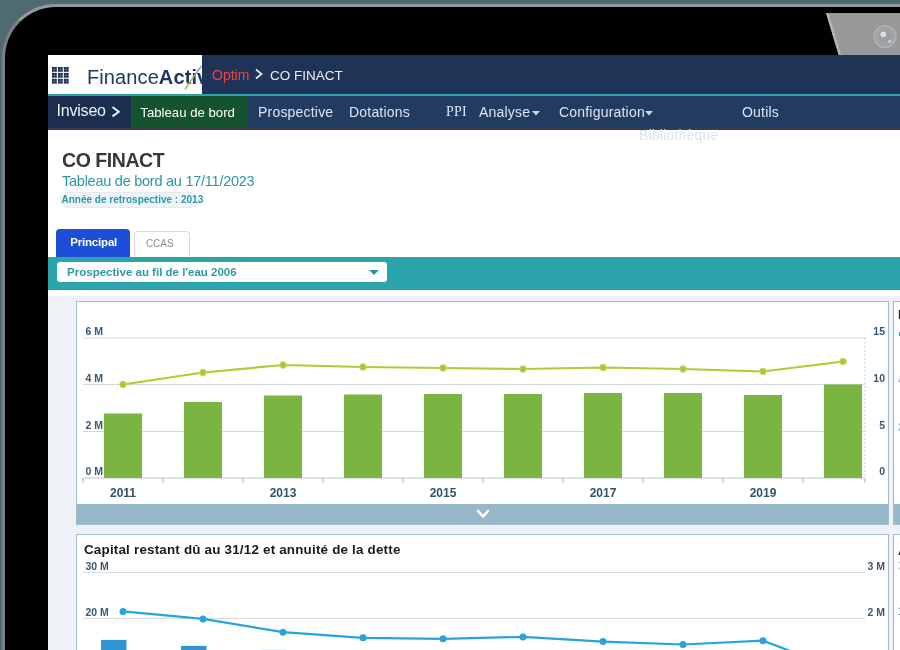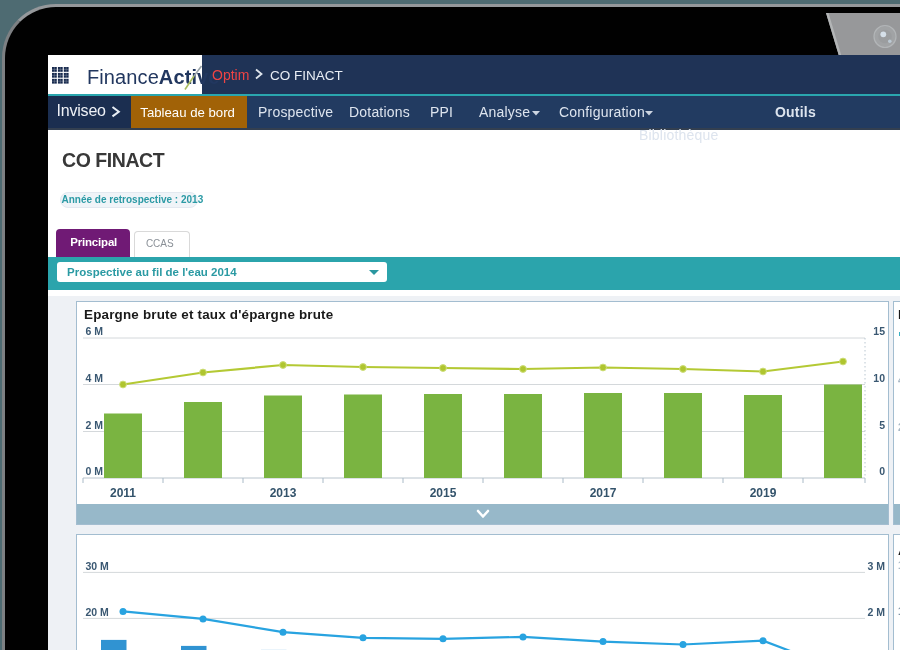--- a/index.html
+++ b/index.html
@@ -12,30 +12,30 @@
   #hdr{position:absolute;left:0;top:0;width:852px;height:38.5px;background:#1f3356;}
   #logobox{position:absolute;left:0;top:0;width:154px;height:38.5px;background:#ffffff;}
   #logotxt{position:absolute;left:39px;top:11px;font-size:20px;color:#22375f;letter-spacing:0.1px;}
   #optim{position:absolute;left:164px;top:12px;font-size:14px;color:#ef4444;}
   #cofinact-bc{position:absolute;left:222px;top:12.5px;font-size:13.5px;color:#e9eef5;letter-spacing:0px;}
   #tealline{position:absolute;left:0;top:38.5px;width:852px;height:2px;background:#2aa6ae;}
   
   #navband{position:absolute;left:0;top:40.5px;width:852px;height:32.5px;background:#223b61;border-bottom:2.5px solid #333f50;}
   #inviseo{position:absolute;left:0;top:40.5px;width:83.3px;height:32.5px;background:#1b2e50;color:#eef1f6;}
   #inviseo span{position:absolute;left:8.5px;top:6px;font-size:16px;letter-spacing:-0.2px;white-space:nowrap;}
-  #navtab{position:absolute;left:83.3px;top:40.5px;width:115.5px;height:32.5px;background:#a16207;}
+  #navtab{position:absolute;left:83.3px;top:40.5px;width:115.5px;height:32.5px;background:#14532d;}
   #navtab span{position:absolute;left:9px;top:9px;font-size:13.2px;color:#fff;white-space:nowrap;}
   .navitem{position:absolute;top:49px;font-size:14px;letter-spacing:0.2px;color:#dde4ee;white-space:nowrap;}
   
   #h1{position:absolute;left:14px;top:93.5px;font-size:19.5px;font-weight:bold;color:#383838;letter-spacing:-0.45px;}
   #h2{position:absolute;left:14px;top:117.5px;font-size:14.5px;letter-spacing:-0.25px;color:#2898a4;}
   #pill{position:absolute;left:11.5px;top:136.5px;width:136px;height:14.5px;border:1px solid #e3e9f0;border-radius:8px;background:#f0f4f8;}
   #pill span{position:absolute;left:1px;top:1.5px;font-size:10px;color:#2b9aa5;white-space:nowrap;font-weight:bold;}
   
-  #tabP{position:absolute;left:8.3px;top:174px;width:73.5px;height:27.5px;background:#701a75;border-radius:4px 4px 0 0;}
+  #tabP{position:absolute;left:8.3px;top:174px;width:73.5px;height:27.5px;background:#1d4ed8;border-radius:4px 4px 0 0;}
   #tabP span{position:absolute;left:14px;top:7px;font-size:11.5px;letter-spacing:-0.2px;font-weight:bold;color:#ffffff;white-space:nowrap;}
   #tabC{position:absolute;left:85.9px;top:175.5px;width:56.6px;height:26px;background:#ffffff;border:1px solid #d9d9d9;border-bottom:none;border-radius:4px 4px 0 0;box-sizing:border-box;}
   #tabC span{position:absolute;left:11px;top:6px;font-size:10px;color:#8a9097;white-space:nowrap;}
   
   #band{position:absolute;left:0;top:201.5px;width:852px;height:33.5px;background:#2ba4ac;}
   #select{position:absolute;left:9.1px;top:206.5px;width:329.8px;height:20px;background:#ffffff;border-radius:3px;}
   #select span{position:absolute;left:10px;top:4px;font-size:11.5px;font-weight:bold;color:#2a9aa3;white-space:nowrap;}
   #selarrow{position:absolute;left:312px;top:8px;width:0;height:0;border-left:5px solid transparent;border-right:5px solid transparent;border-top:5px solid #2a97a0;}
   
   #panel{position:absolute;left:0;top:241px;width:852px;height:354px;background:#eef1f5;}
@@ -97,51 +97,51 @@
         <span>Inviseo</span>
       </div>
     <svg class="abs" style="left:63px;top:51px;" width="11" height="12">
         <polyline points="1.5,1 7.8,5.7 1.5,10.4" fill="none" stroke="#e8edf4" stroke-width="2"></polyline>
       </svg>
     <div id="navtab">
         <span>Tableau de bord</span>
       </div>
     <span class="navitem" style="left:210px;">Prospective</span>
     <span class="navitem" style="left:301px;">Dotations</span>
-    <span class="navitem" style="left:382px;">PPI</span>
+    <span class="navitem" style="left:398px;font-family:Liberation Serif, serif;">PPI</span>
     <span class="navitem" style="left:431px;">Analyse</span>
     <svg class="abs" style="left:484px;top:55.5px;" width="9" height="6">
         <polygon points="0,0 8,0 4,4.5" fill="#cdd5e1"></polygon>
       </svg>
     <span class="navitem" style="left:511px;">Configuration</span>
     <svg class="abs" style="left:597px;top:55.5px;" width="9" height="6">
         <polygon points="0,0 8,0 4,4.5" fill="#cdd5e1"></polygon>
       </svg>
     <span class="navitem" style="left:591px;margin-top:23px;">Bibliothèque</span>
-    <span class="navitem" style="left:727px;font-weight:bold;">Outils</span>
+    <span class="navitem" style="left:694px;">Outils</span>
 
     <div id="h1">CO FINACT</div>
+    <div id="h2">Tableau de bord au 17/11/2023</div>
     <div id="pill">
         <span>Année de retrospective : 2013</span>
       </div>
     <div id="tabP">
         <span>Principal</span>
       </div>
     <div id="tabC">
         <span>CCAS</span>
       </div>
     <div id="band"></div>
     <div id="select">
-        <span>Prospective au fil de l'eau 2014</span>
+        <span>Prospective au fil de l'eau 2006</span>
         <div id="selarrow"></div>
       </div>
     <div id="panel"></div>
 
     <div class="card" id="card1" style="left:28px;top:245.5px;width:812.5px;height:224.5px;">
-      <div class="cardtitle" style="left:7px;top:5px;">Epargne brute et taux d'épargne brute</div>
       <svg class="abs" style="left:0;top:0;" width="810" height="203">
 
         <g stroke="#d4d8db" stroke-width="1">
           <line x1="6" y1="36" x2="788" y2="36"></line>
           <line x1="6" y1="82.5" x2="788" y2="82.5"></line>
           <line x1="6" y1="129.5" x2="788" y2="129.5"></line>
         </g>
         <line x1="6" y1="176" x2="788" y2="176" stroke="#b9c4cd" stroke-width="1"></line>
         <line x1="788" y1="36" x2="788" y2="176" stroke="#b9c6d0" stroke-width="1" stroke-dasharray="1.5,2.5"></line>
 
@@ -204,20 +204,21 @@
           <text x="686" y="195">2019</text>
         </g>
       </svg>
       <div class="footerbar"></div>
       <svg class="abs" style="left:399px;bottom:4.5px;" width="16" height="11">
         <polyline points="2,2 7,7.5 12,2" fill="none" stroke="#ffffff" stroke-width="2.6" stroke-linecap="round" stroke-linejoin="round"></polyline>
       </svg>
     </div>
 
     <div class="card" id="card2" style="left:28px;top:478.5px;width:812.5px;height:180px;">
+      <div class="cardtitle" style="left:7px;top:7.5px;">Capital restant dû au 31/12 et annuité de la dette</div>
       <svg class="abs" style="left:0;top:0;" width="810" height="178">
         <g stroke="#d4d8db" stroke-width="1">
           <line x1="6" y1="37.4" x2="788" y2="37.4"></line>
           <line x1="6" y1="83.4" x2="788" y2="83.4"></line>
         </g>
 
         <g fill="#3093d2">
           <rect x="24" y="104.9" width="25.5" height="75"></rect>
           <rect x="104" y="110.9" width="25.5" height="69"></rect>
           <rect x="184" y="114.9" width="25.5" height="65"></rect>

